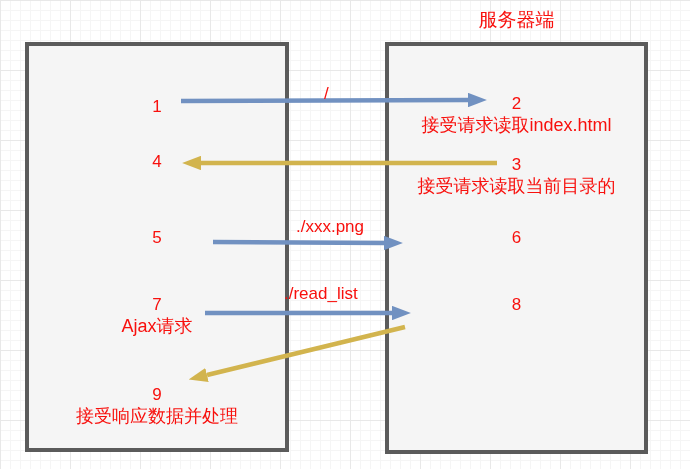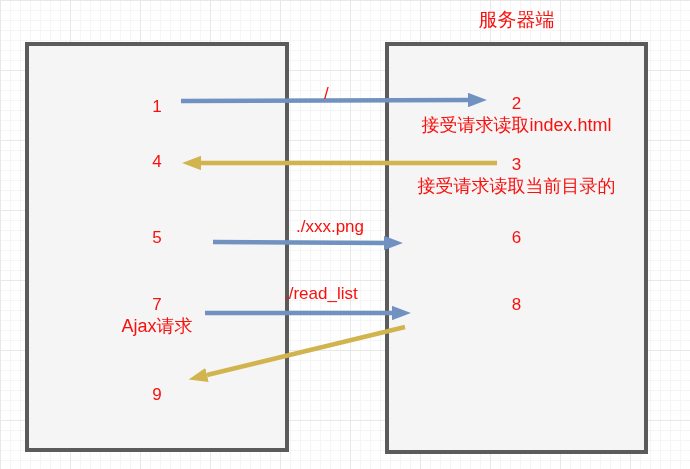--- a/index.html
+++ b/index.html
@@ -100,20 +100,21 @@
   </div>
   <div class="step left" style="top:228px;">
     <div class="num">5</div>
   </div>
   <div class="step left" style="top:295px;">
     <div class="num">7</div>
     <div class="lbl">Ajax请求</div>
   </div>
   <div class="step left" style="top:385px;">
     <div class="num">9</div>
+    <div class="lbl">接受响应数据并处理</div>
   </div>
 
   <div class="step right" style="top:94px;">
     <div class="num">2</div>
     <div class="lbl">接受请求读取index.html</div>
   </div>
   <div class="step right" style="top:155px;">
     <div class="num">3</div>
     <div class="lbl">接受请求读取当前目录的</div>
   </div>

